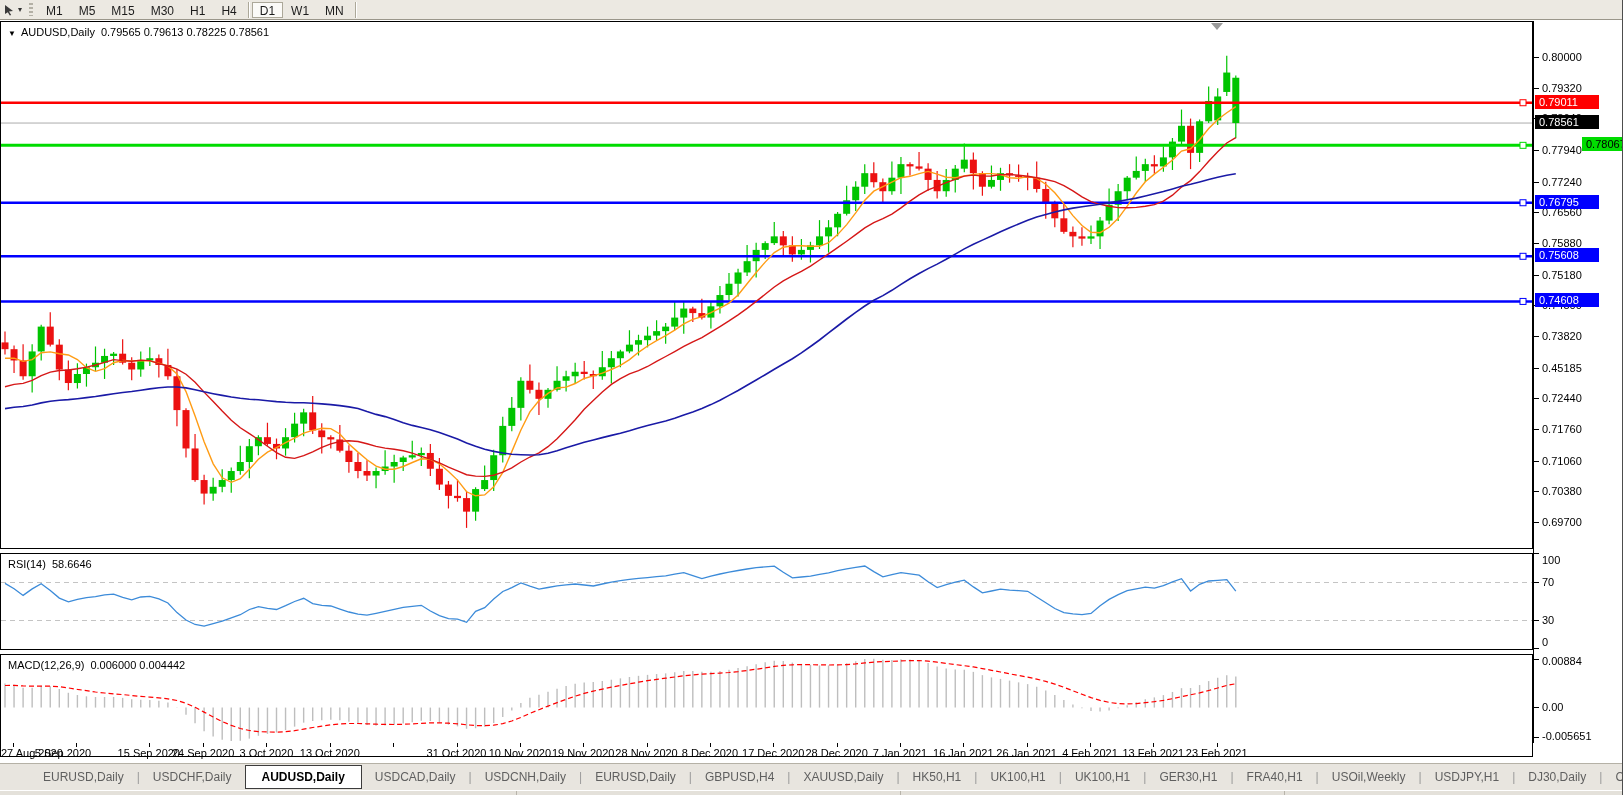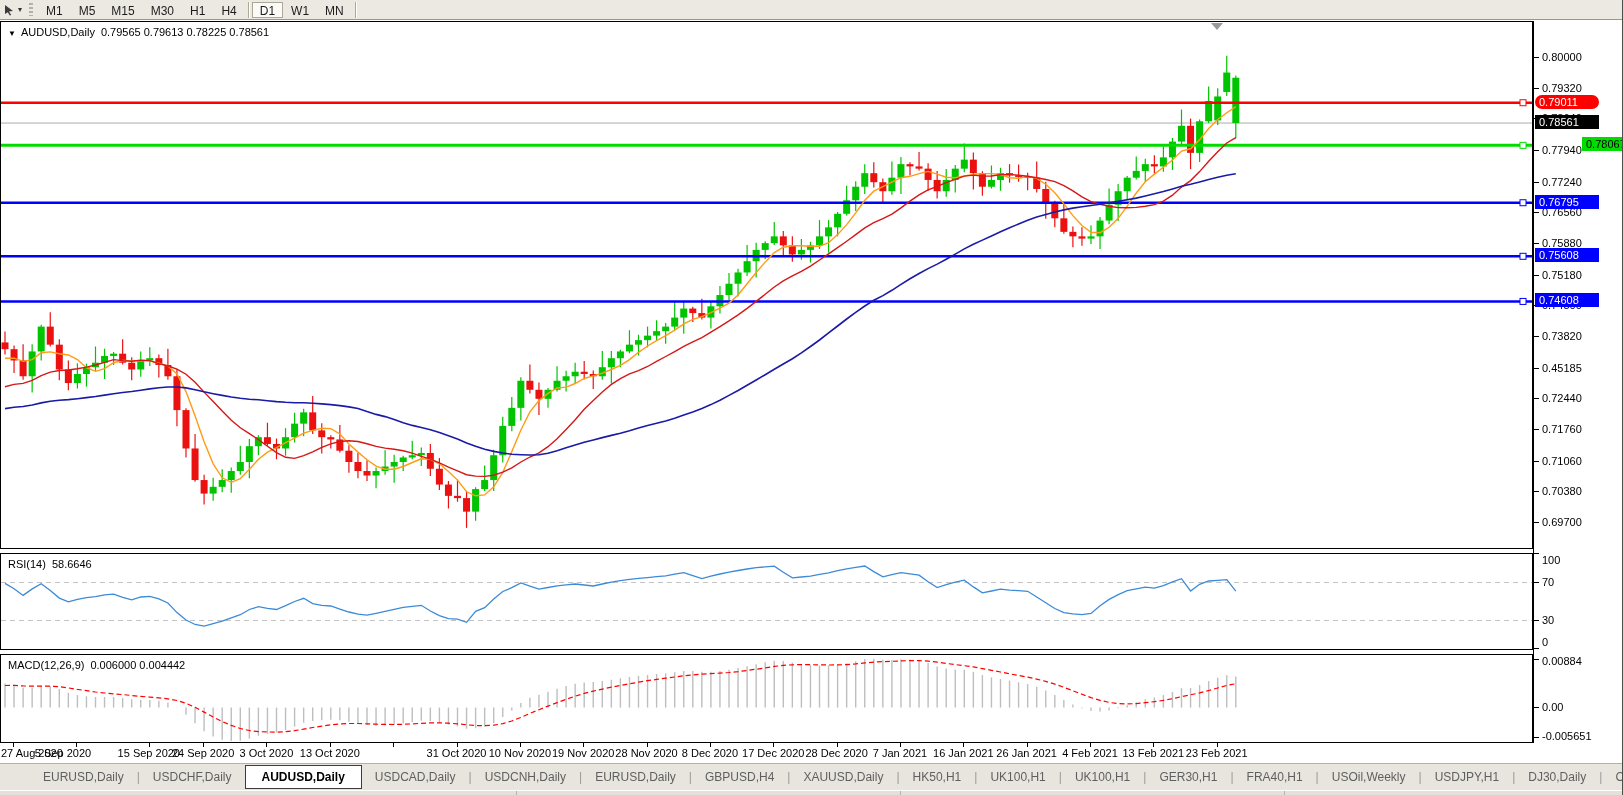--- a/index.html
+++ b/index.html
@@ -13,21 +13,21 @@
   .grip{width:4px;height:13px;margin:0 5px 0 4px;
         background:repeating-linear-gradient(to bottom,#b3b0a5 0 2px,#ECE9E2 2px 4px);}
   .tf-btn{font-size:12px;color:#1c1c1c;padding:1px 7px;height:16px;line-height:14px;
           border:1px solid transparent;box-sizing:border-box;cursor:default;}
   .tf-btn.active{background:#fbfaf7;border:1px solid #ACA899;}
   .tb-sep{width:1px;height:16px;background:#ACA899;margin:0 3px;box-shadow:1px 0 0 #fff;}
   
   .panel{position:absolute;left:0;width:1533px;background:#fff;border:1px solid #000;box-sizing:border-box;}
   #mainPanel{top:21px;height:528px;}
   #rsiPanel{top:553px;height:97px;}
-  #macdPanel{top:654px;height:89px;text-align:right;}
+  #macdPanel{top:654px;height:103px;text-align:right;}
   .phead{position:absolute;left:7px;top:4px;font-size:11px;color:#000;white-space:nowrap;z-index:5;}
   .phead .sp{margin-right:6px;}
   .collapse{font-size:8px;margin-right:5px;color:#000;}
   #axisLine{position:absolute;left:1533px;top:21px;width:1px;height:722px;background:#000;}
   .ptick{position:absolute;left:1542px;font-size:11px;color:#000;white-space:nowrap;}
   .pdash{position:absolute;left:1534px;width:5px;height:1px;background:#000;}
   .badge{position:absolute;left:1535px;width:60px;height:14px;font-size:11px;line-height:14px;
          padding-left:4px;white-space:nowrap;z-index:6;}
   .dlab{position:absolute;top:747px;font-size:11px;color:#000;white-space:nowrap;transform:translateX(-50%);}
   .dlab.clamp{transform:none;}
@@ -827,21 +827,21 @@
       <div class="pdash" style="top: 398.272px;"></div>
       <div class="ptick" style="top: 392.272px;">0.72440</div>
       <div class="pdash" style="top: 428.959px;"></div>
       <div class="ptick" style="top: 422.959px;">0.71760</div>
       <div class="pdash" style="top: 460.549px;"></div>
       <div class="ptick" style="top: 454.549px;">0.71060</div>
       <div class="pdash" style="top: 491.236px;"></div>
       <div class="ptick" style="top: 485.236px;">0.70380</div>
       <div class="pdash" style="top: 521.923px;"></div>
       <div class="ptick" style="top: 515.923px;">0.69700</div>
-      <div class="badge" style="top: 94.7344px; background: rgb(255, 0, 0); color: rgb(255, 255, 255); border-radius: 7px;">0.79011</div>
+      <div class="badge" style="top: 94.7344px; background: rgb(255, 0, 0); color: rgb(255, 255, 255);">0.79011</div>
       <div class="badge" style="top: 137.335px; background: rgb(0, 220, 0); color: rgb(0, 0, 0); margin-left: 47px;">0.78067</div>
       <div class="badge" style="top: 194.738px; background: rgb(0, 0, 255); color: rgb(255, 255, 255);">0.76795</div>
       <div class="badge" style="top: 248.306px; background: rgb(0, 0, 255); color: rgb(255, 255, 255);">0.75608</div>
       <div class="badge" style="top: 293.434px; background: rgb(0, 0, 255); color: rgb(255, 255, 255);">0.74608</div>
       <div class="badge" style="top: 115.042px; background: rgb(0, 0, 0); color: rgb(255, 255, 255);">0.78561</div>
       <div class="pdash" style="top: 553px;"></div>
       <div class="ptick" style="top: 554px;">100</div>
       <div class="pdash" style="top: 581.5px;"></div>
       <div class="ptick" style="top: 575.5px;">70</div>
       <div class="pdash" style="top: 619.5px;"></div>

